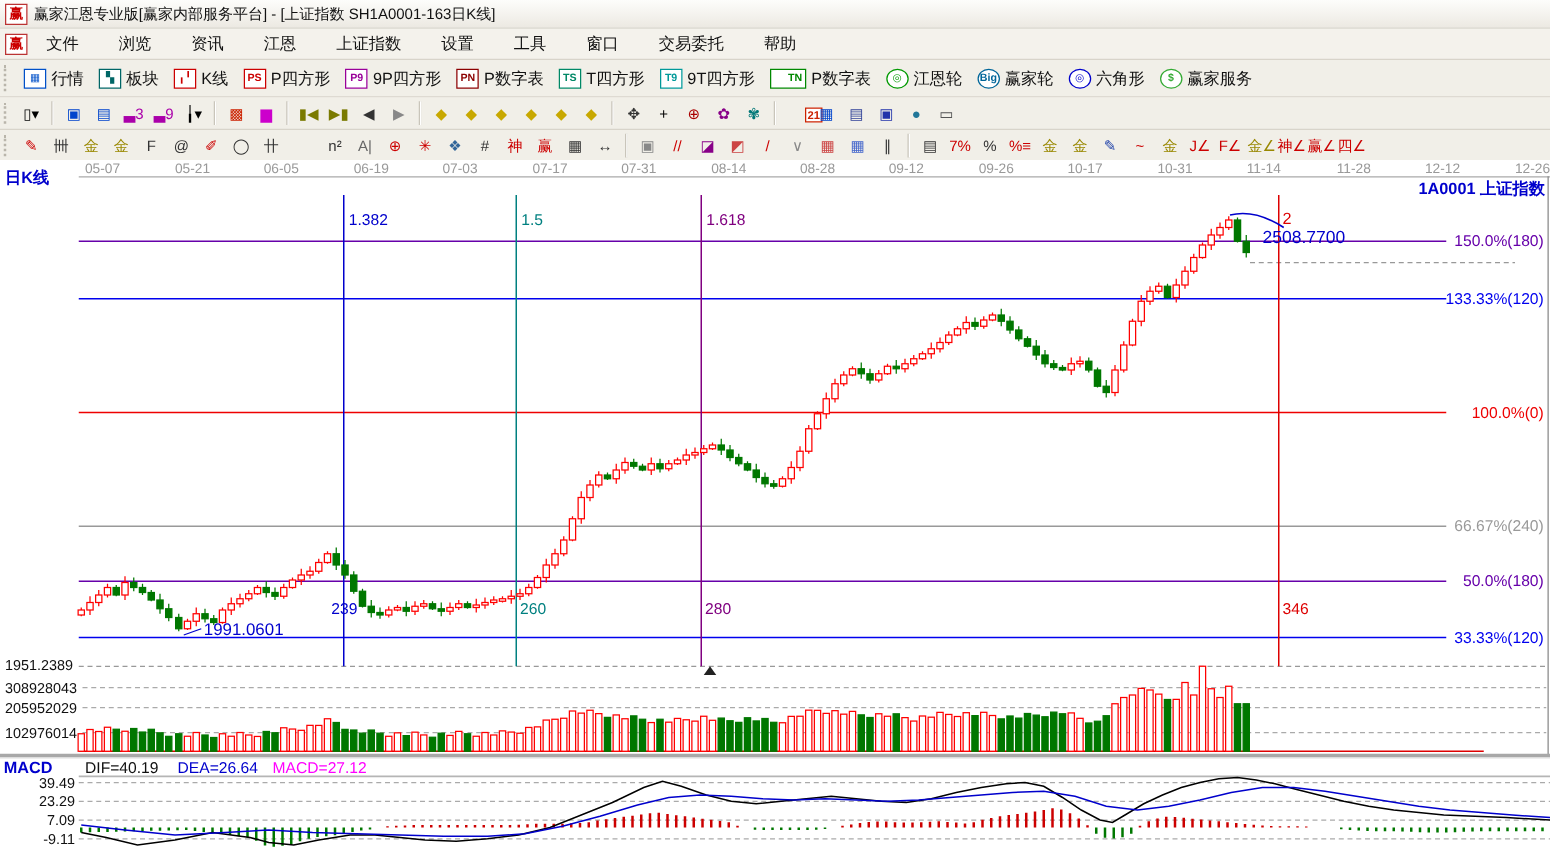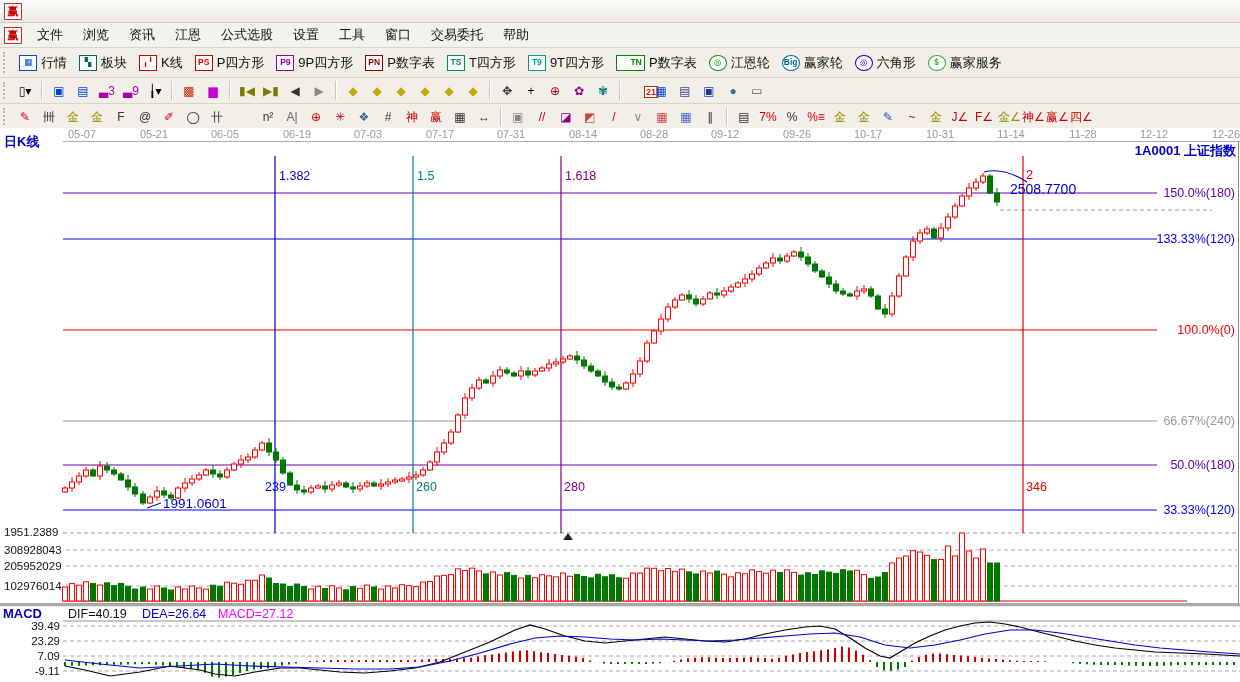--- a/index.html
+++ b/index.html
@@ -48,30 +48,31 @@
   .ibtn .bx{border:1px solid currentColor;font-size:9px;font-weight:bold;padding:0 1px;background:#fff;margin-left:17px;}
   
   .chart-area{position:absolute;left:0;top:128px;width:1240px;height:554px;background:#fff;}
   svg text{font-family:"Liberation Sans","DejaVu Sans",sans-serif;}
 </style>
 </head>
 <body>
 
 <div class="titlebar">
   <span class="applogo">赢</span>
+  <span class="title-text">赢家江恩专业版[赢家内部服务平台] - [上证指数  SH1A0001-163日K线]</span>
 </div>
 
 <div class="menubar">
   <span class="menulogo">赢</span>
-  <div id="menu-items" style="display:flex;">
+  <div id="menu-items" style="display:flex;gap:12px;">
       <span class="menu-item">文件</span>
       <span class="menu-item">浏览</span>
       <span class="menu-item">资讯</span>
       <span class="menu-item">江恩</span>
-      <span class="menu-item">公式选股</span>
+      <span class="menu-item">上证指数</span>
       <span class="menu-item">设置</span>
       <span class="menu-item">工具</span>
       <span class="menu-item">窗口</span>
       <span class="menu-item">交易委托</span>
       <span class="menu-item">帮助</span>
     </div>
 </div>
 
 <div class="toolbar tb1" id="toolbar-main">
   <span class="grip"></span>

